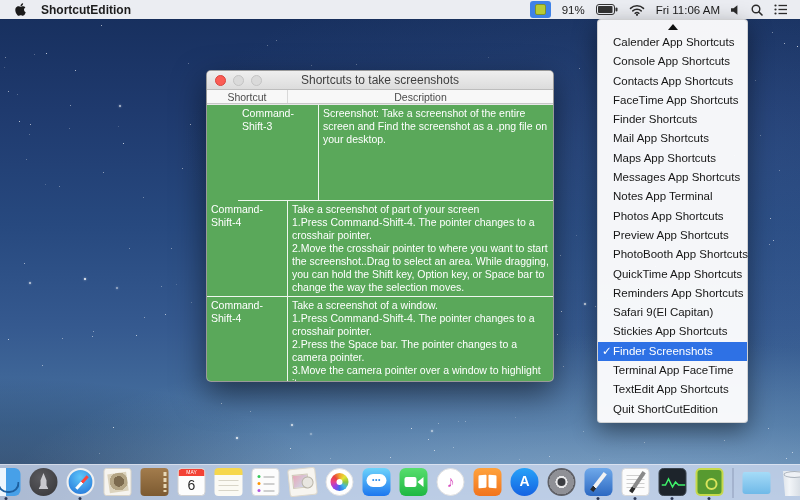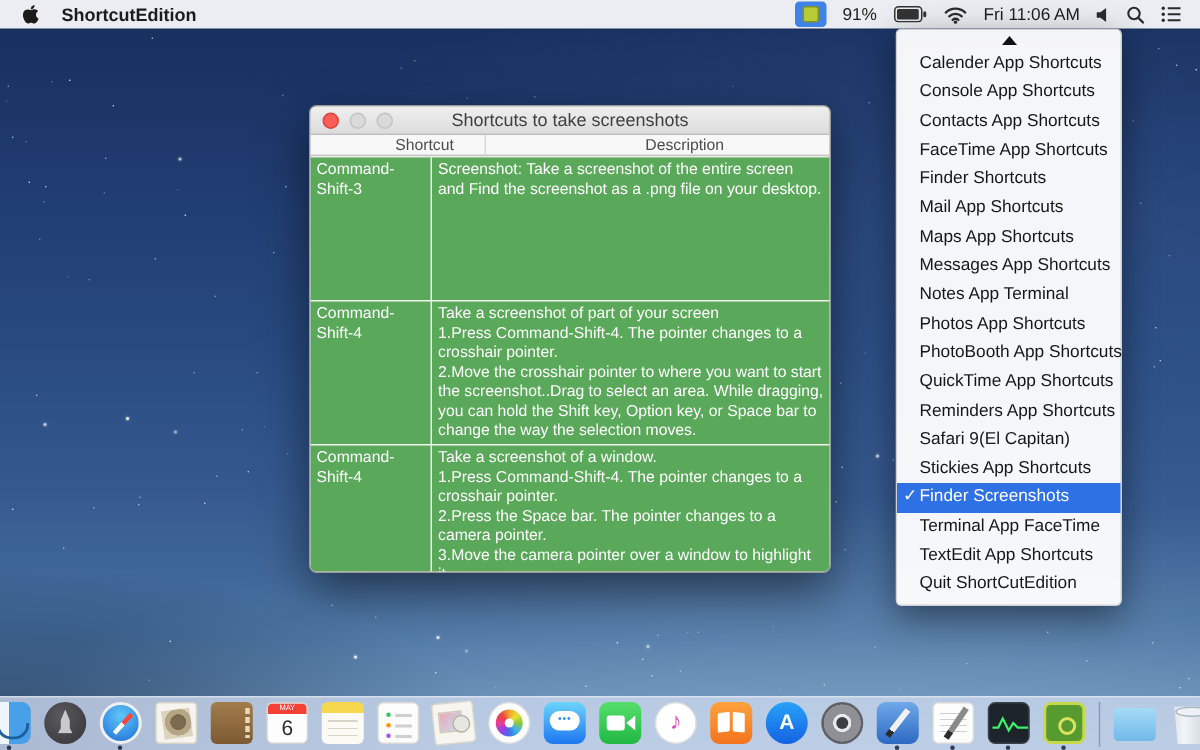--- a/index.html
+++ b/index.html
@@ -51,30 +51,30 @@
     border-bottom:1px solid #bdbdbd; position:relative;
     display:flex; align-items:center; justify-content:center; }
   .wtitle { font-size:12px; color:#3f3f3f; }
   .tlights { position:absolute; left:8px; top:4px; display:flex; gap:7px; }
   .tl { width:11px; height:11px; border-radius:50%; }
   .tl.red   { background:#fb5c55; border:1px solid #d8453e; }
   .tl.grey  { background:#dadada; border:1px solid #c3c3c3; }
 
   .thead { height:14px; background:#f8f8f8; border-bottom:1px solid #c7c7c7;
     display:flex; font-size:10.5px; color:#4c4c4c; }
-  .th { display:flex; align-items:center; justify-content:center;margin-left:36px; }
+  .th { display:flex; align-items:center; justify-content:center; }
   .th1 { width:81px; border-right:1px solid #d9d9d9; }
   .th2 { flex:1; }
 
   .tbody { position:absolute; top:34px; bottom:0; left:0; right:0; background:#5aa85a; }
   .trow { display:flex; border-bottom:1px solid rgba(255,255,255,.9); }
   .td { color:#fff; font-size:10.5px; line-height:13px; padding:2px 4px; }
   .td1 { width:81px; border-right:1px solid rgba(255,255,255,.9); }
   .td2 { flex:1; white-space:pre-line; }
-  .r1 { height:96px; } .r2 { height:96px; } .r3 { height:120px; }
+  .r1 { height:96px;margin-left:31px; } .r2 { height:96px; } .r3 { height:120px; }
 
   
   .dock { position:absolute; left:50%; transform:translateX(-50%); bottom:0; height:36px; z-index:30;
     background:rgba(205,216,238,.78); border:1px solid rgba(255,255,255,.45); border-bottom:none;
     border-radius:5px 5px 0 0; display:flex; align-items:flex-start; gap:9px; padding:3px 7px 0 7px; }
   .dk { position:relative; width:28px; height:28px; flex:none; }
   .dk.run::after { content:""; position:absolute; left:12px; bottom:-4px; width:3px; height:3px;
     border-radius:50%; background:rgba(20,30,60,.85); }
   .di { width:28px; height:28px; position:relative; overflow:hidden; }
 
@@ -392,20 +392,21 @@
   <div class="mi">Calender App Shortcuts</div>
   <div class="mi">Console App Shortcuts</div>
   <div class="mi">Contacts App Shortcuts</div>
   <div class="mi">FaceTime App Shortcuts</div>
   <div class="mi">Finder Shortcuts</div>
   <div class="mi">Mail App Shortcuts</div>
   <div class="mi">Maps App Shortcuts</div>
   <div class="mi">Messages App Shortcuts</div>
   <div class="mi">Notes App Terminal</div>
   <div class="mi">Photos App Shortcuts</div>
+  <div class="mi">Preview App Shortcuts</div>
   <div class="mi">PhotoBooth App Shortcuts</div>
   <div class="mi">QuickTime App Shortcuts</div>
   <div class="mi">Reminders App Shortcuts</div>
   <div class="mi">Safari 9(El Capitan)</div>
   <div class="mi">Stickies App Shortcuts</div>
   <div class="mi sel"><span class="chk">✓</span><span>Finder Screenshots</span></div>
   <div class="mi">Terminal App FaceTime</div>
   <div class="mi">TextEdit App Shortcuts</div>
   <div class="mi">Quit ShortCutEdition</div>
 </div>

